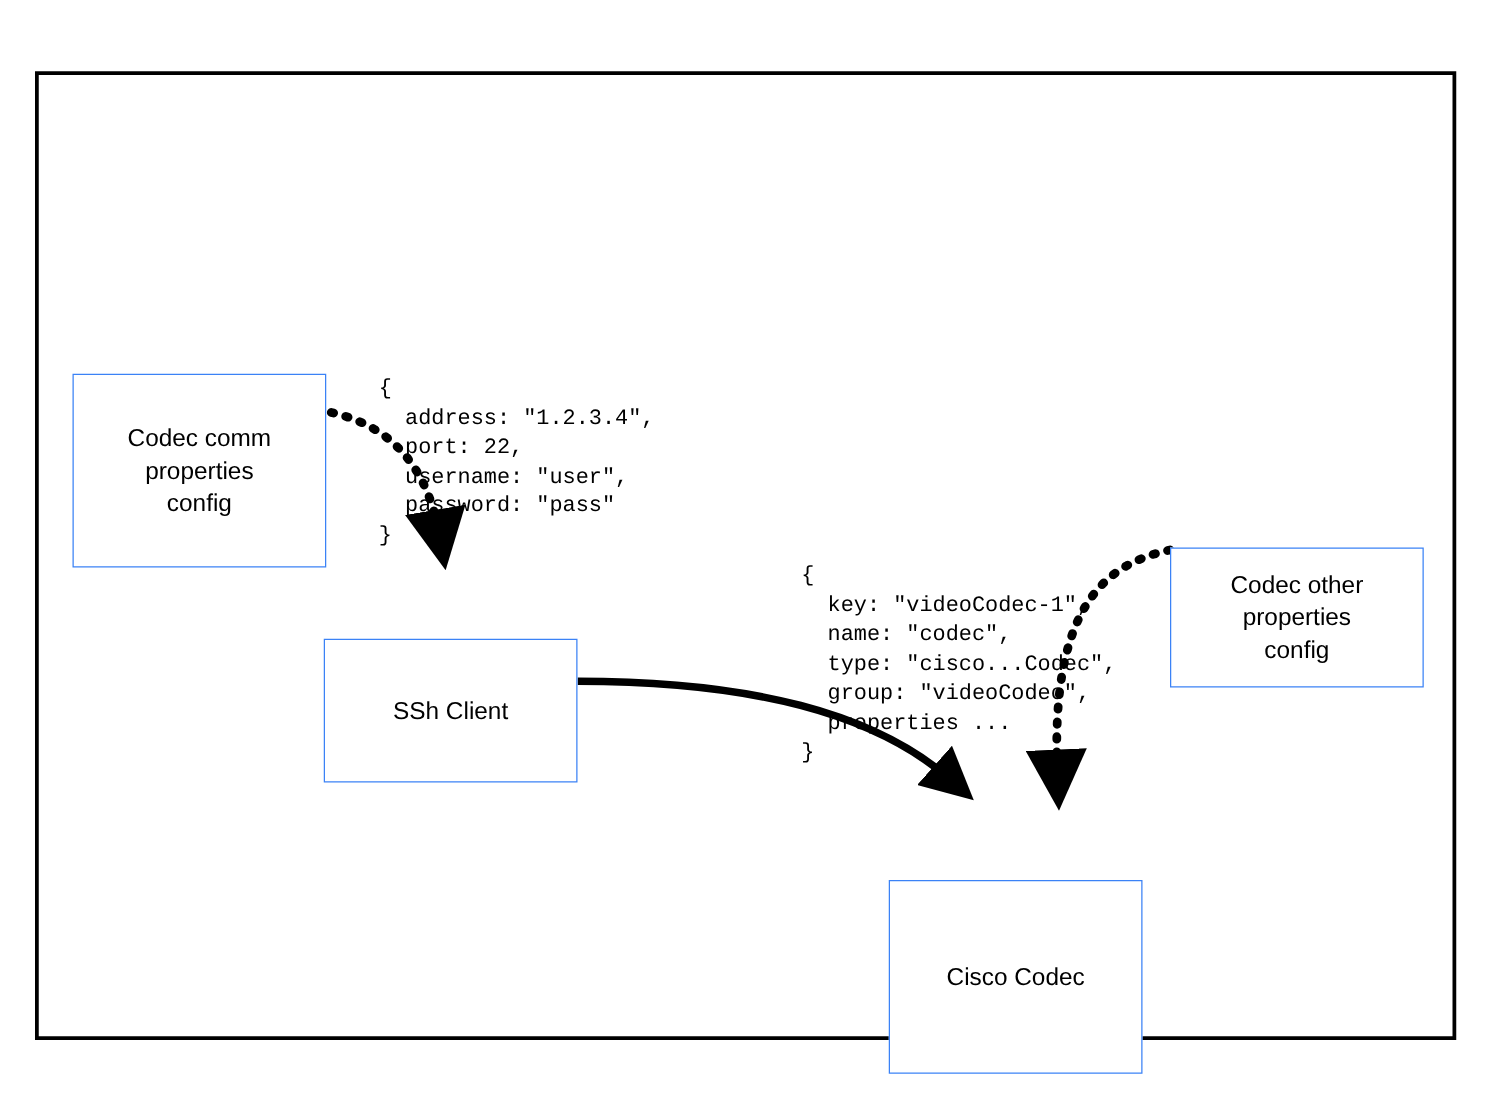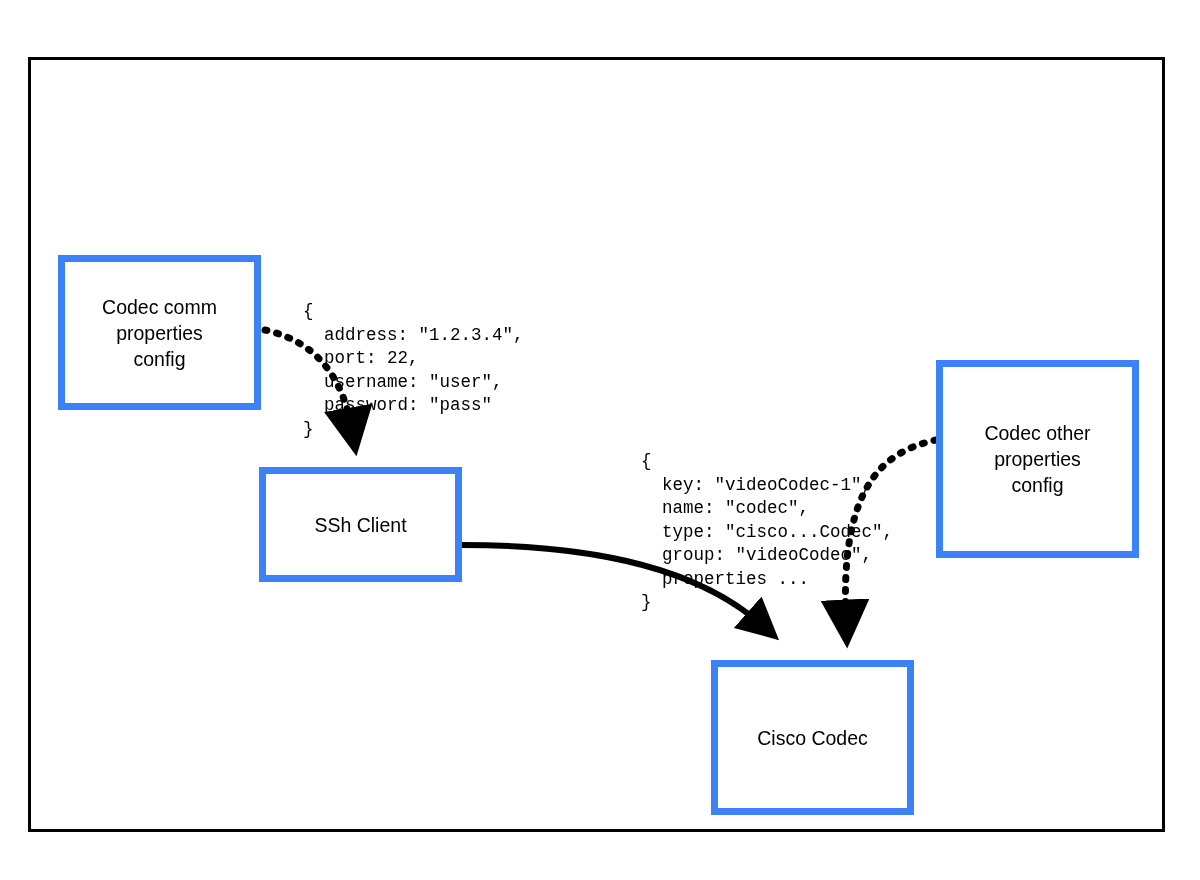--- a/index.html
+++ b/index.html
@@ -31,35 +31,36 @@
     position: absolute;
     font-size: 19.5px;
     line-height: 26px;
     color: #000000;
     white-space: pre-line;
   }
   .note-1 { left: 62px; top: 93px; width: 540px; }
   .note-2 { left: 666px; top: 93px; width: 470px; }
   .box {
     position: absolute;
-    border: 7px solid #3b82f6;
+    border: 1px solid #3b82f6;
     box-sizing: border-box;
     background: #ffffff;
     display: flex;
     align-items: center;
     justify-content: center;
     text-align: center;
     font-size: 19.5px;
     line-height: 26px;
     white-space: pre-line;
     z-index: 3;
+    margin-top: 44px;
   }
   .box-comm-config { left: 58px;  top: 255px; width: 203px; height: 155px; }
   .box-ssh-client  { left: 259px; top: 467px; width: 203px; height: 115px; }
-  .box-other-config{ left: 936px; top: 360px; width: 203px; height: 198px; }
+  .box-other-config{ left: 936px; top: 394px; width: 203px; height: 112px; }
   .box-cisco-codec { left: 711px; top: 660px; width: 203px; height: 155px; }
   .code {
     position: absolute;
     font-family: "Liberation Mono", monospace;
     font-size: 17.5px;
     line-height: 23.5px;
     color: #000000;
     white-space: pre;
     z-index: 2;
   }

